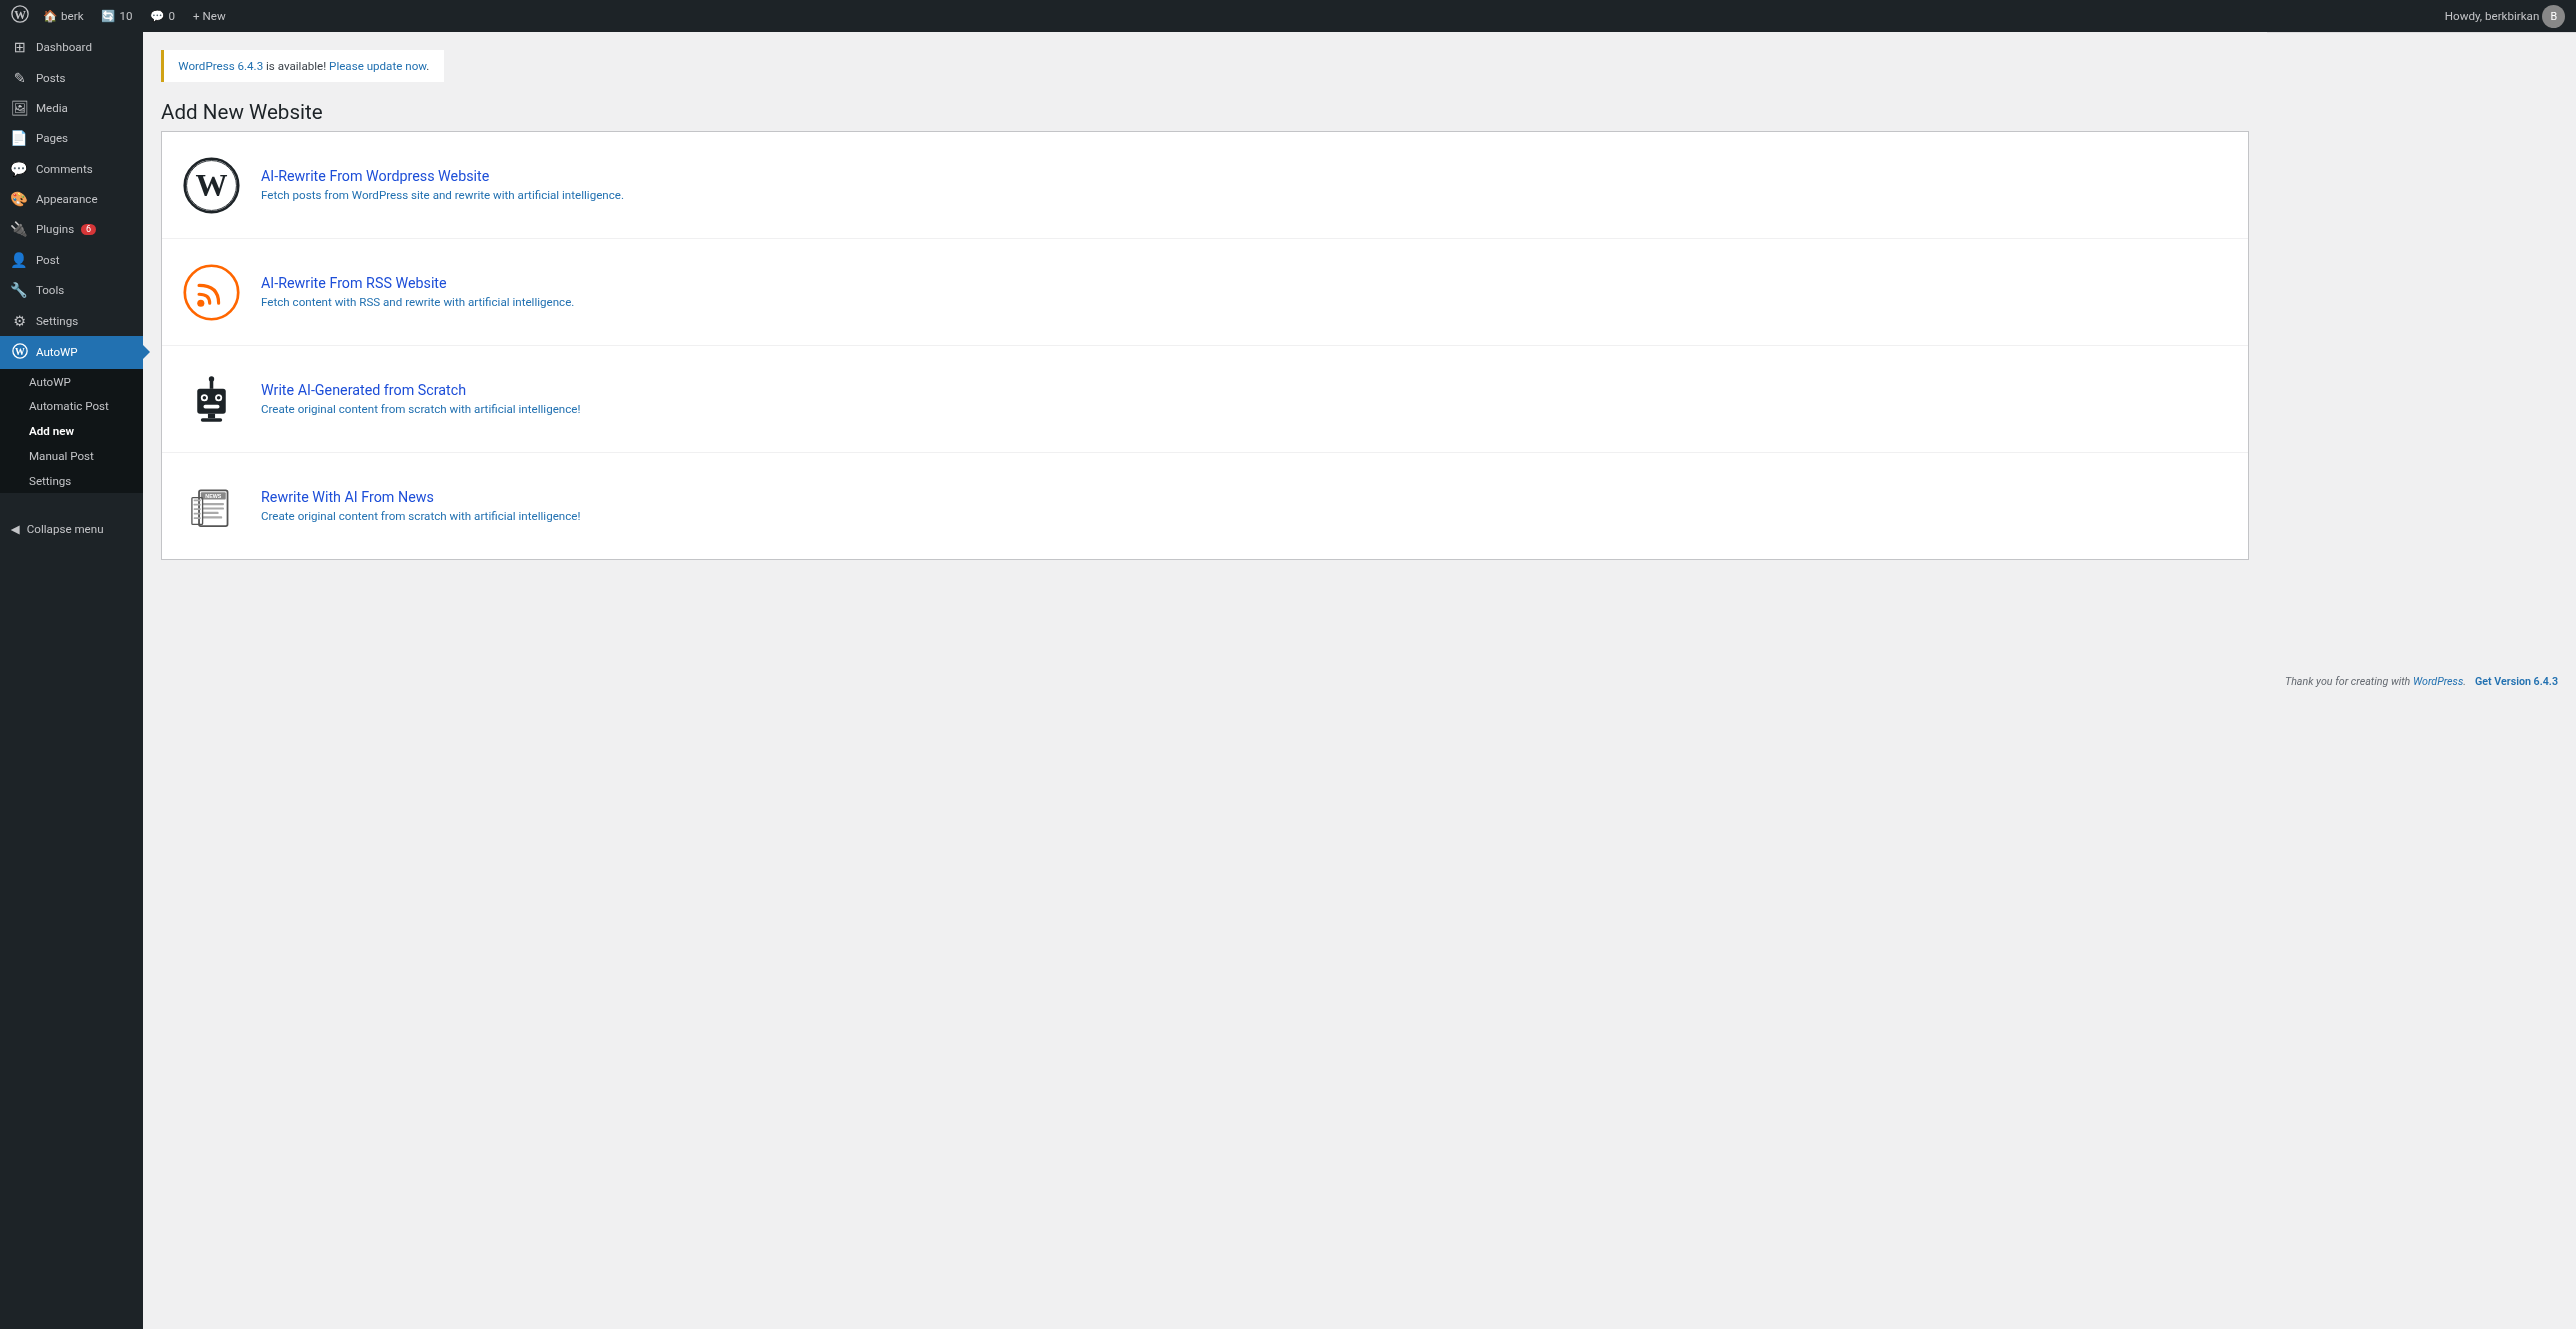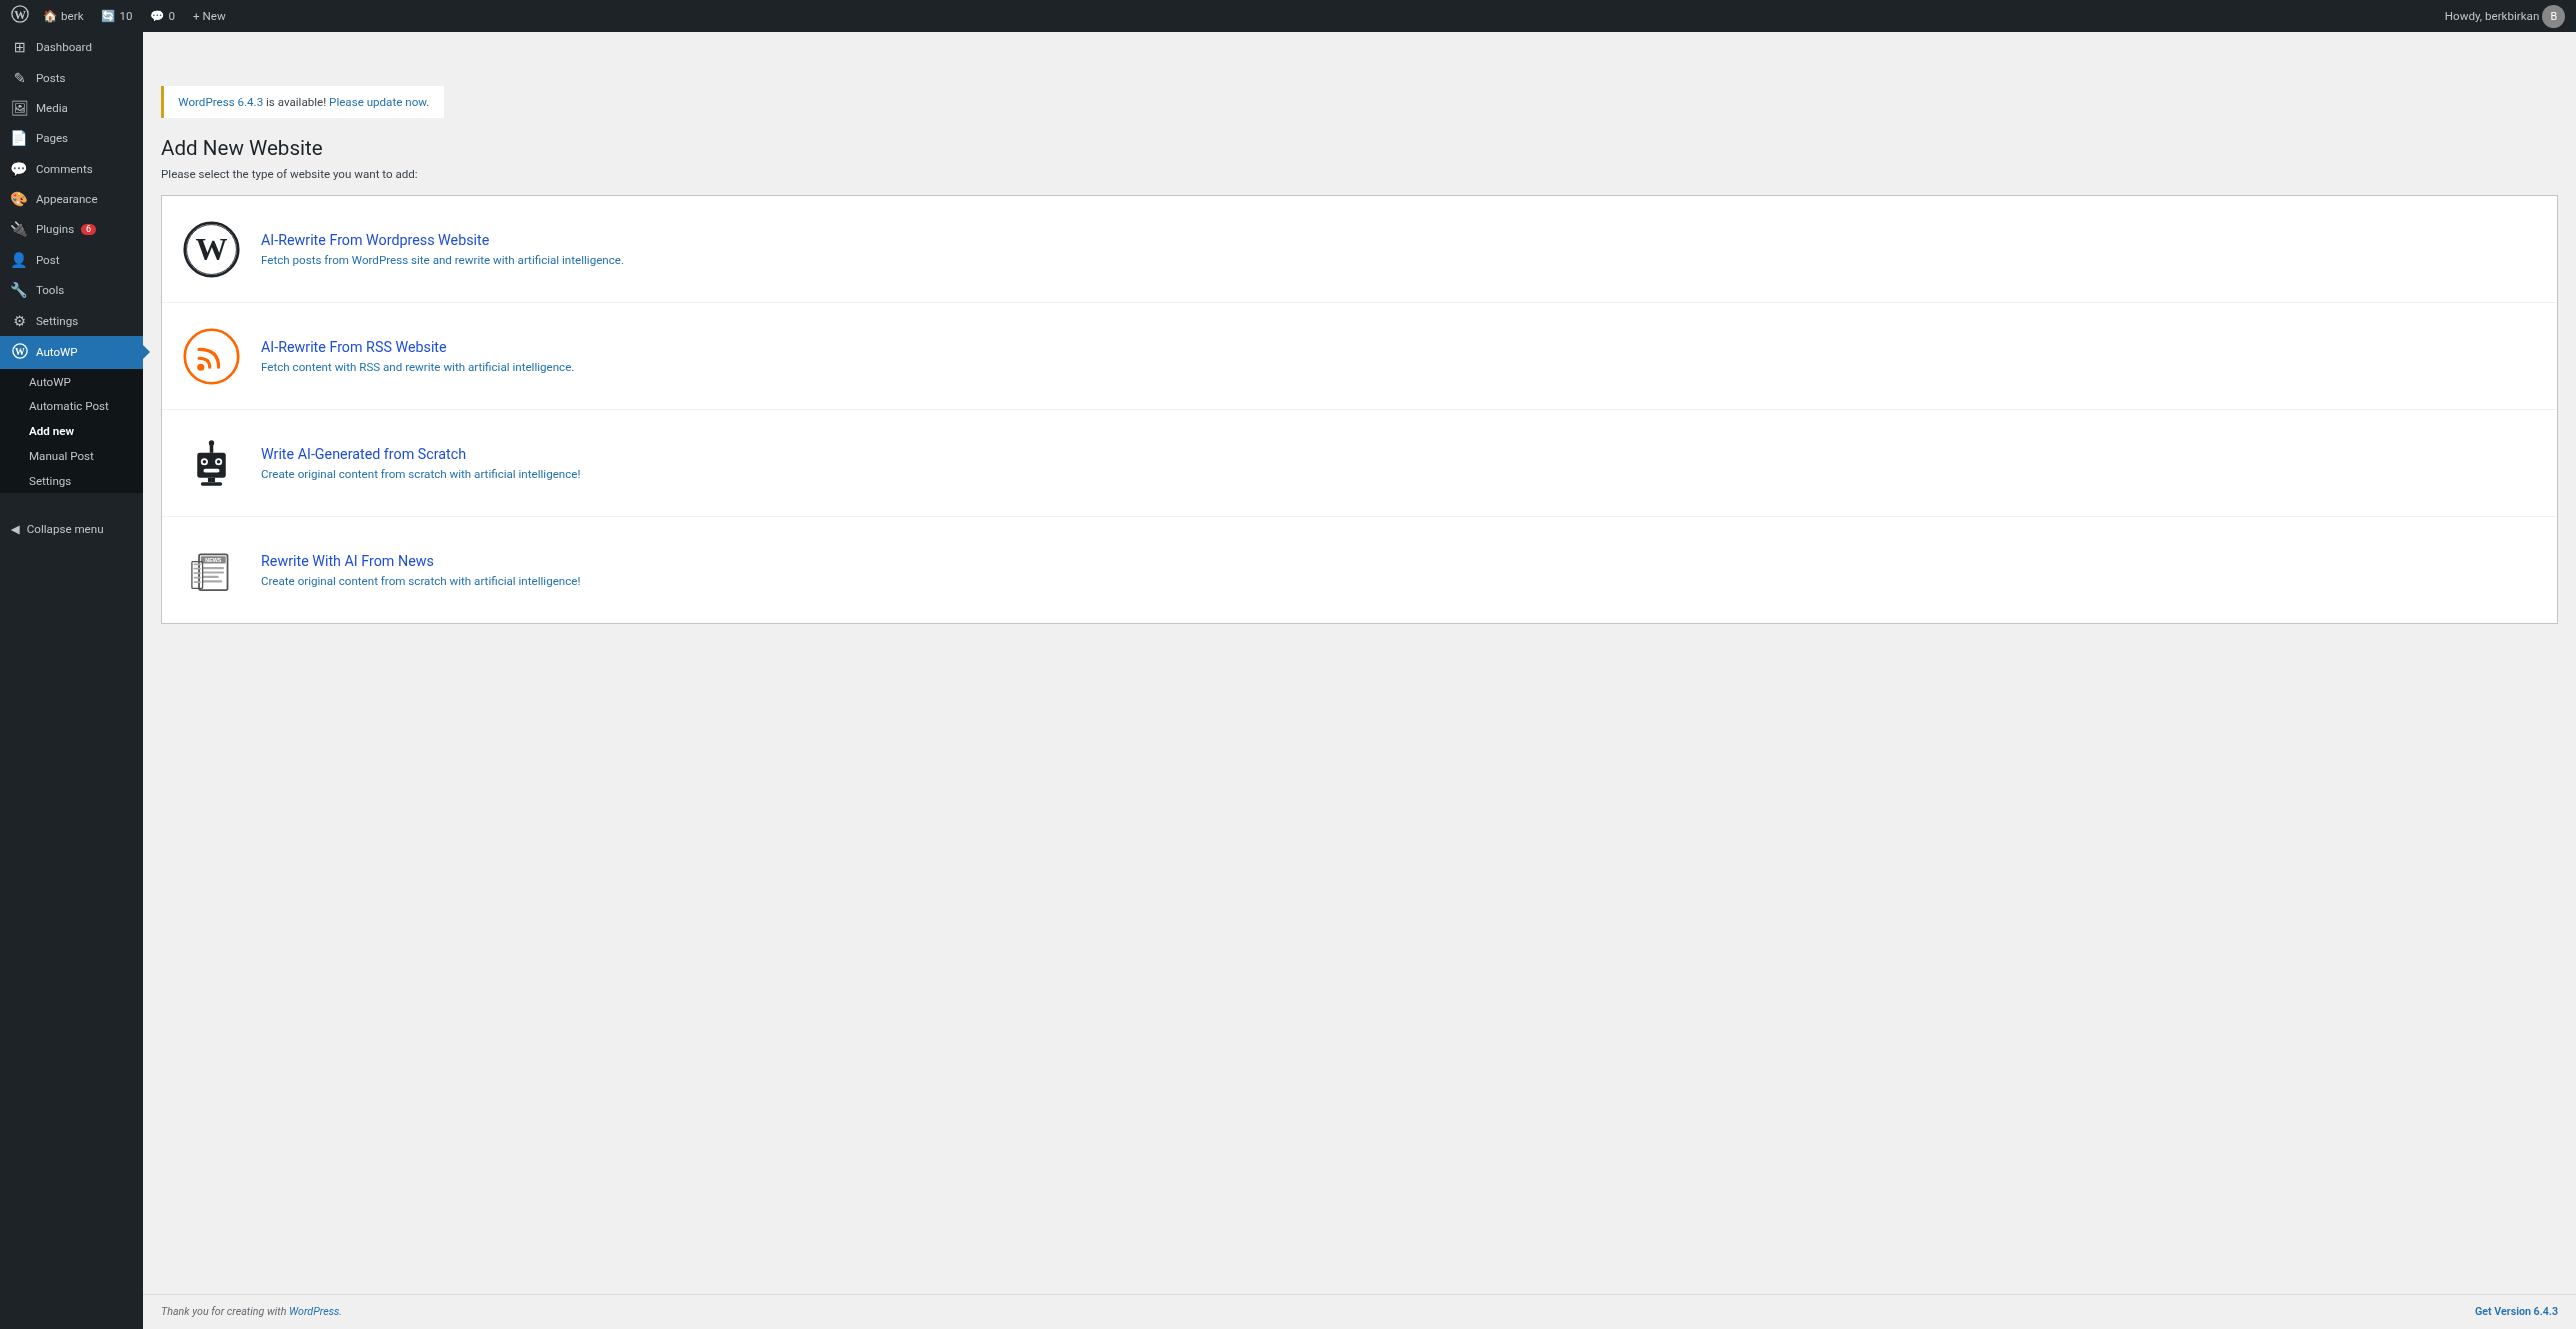--- a/index.html
+++ b/index.html
@@ -311,31 +311,30 @@
       <div class="submenu-item">Manual Post</div>
       <div class="submenu-item">Settings</div>
     </div>
 
     <div class="collapse-menu">
       <span>◀</span>
       <span>Collapse menu</span>
     </div>
   </div>
 
-  <div style="flex:1; display:flex; flex-direction:column;margin-top:36px;">
+  <div style="flex:1; display:flex; flex-direction:row;">
     <div id="wpcontent">
 
       
       <div class="notice-update">
         <a href="#">WordPress 6.4.3</a><span> is available! </span><a href="#">Please update now</a><span>.</span>
       </div>
 
       
       <h1 class="page-title">Add New Website</h1>
-      <p class="page-subtitle">Please select the type of website you want to add:</p>
 
       
       <div class="website-types-container">
 
         <div class="website-type-row">
           <div class="website-type-icon">
             <svg class="wp-icon-svg" viewBox="0 0 64 64" fill="none" xmlns="http://www.w3.org/2000/svg" style="font-size:14px">
               <circle cx="32" cy="32" r="30" stroke="#1d2327" stroke-width="3" fill="none"></circle>
               <circle cx="32" cy="32" r="28" stroke="#1d2327" stroke-width="1" fill="none"></circle>
               <text x="32" y="44" text-anchor="middle" fill="#1d2327" font-size="36" font-family="serif" font-weight="bold">W</text>

